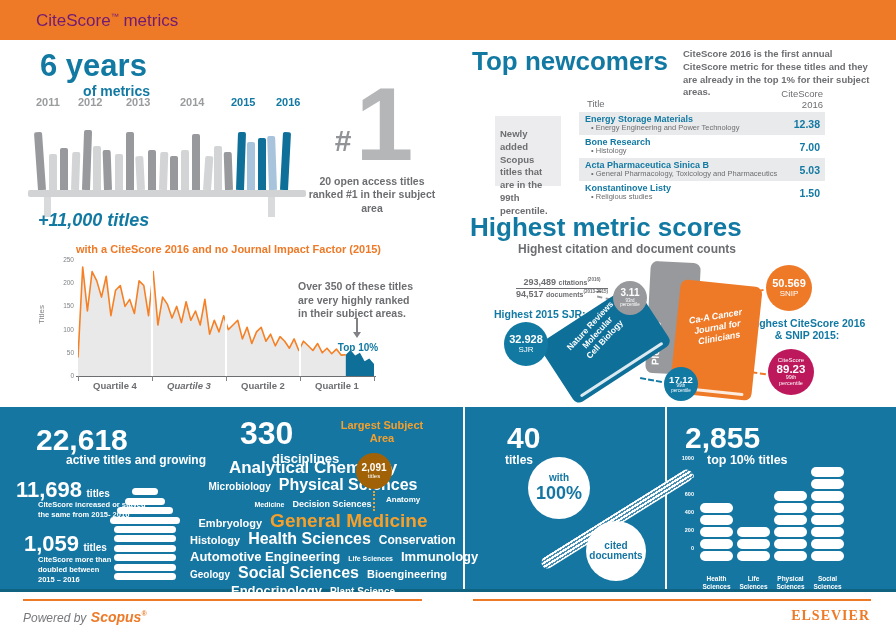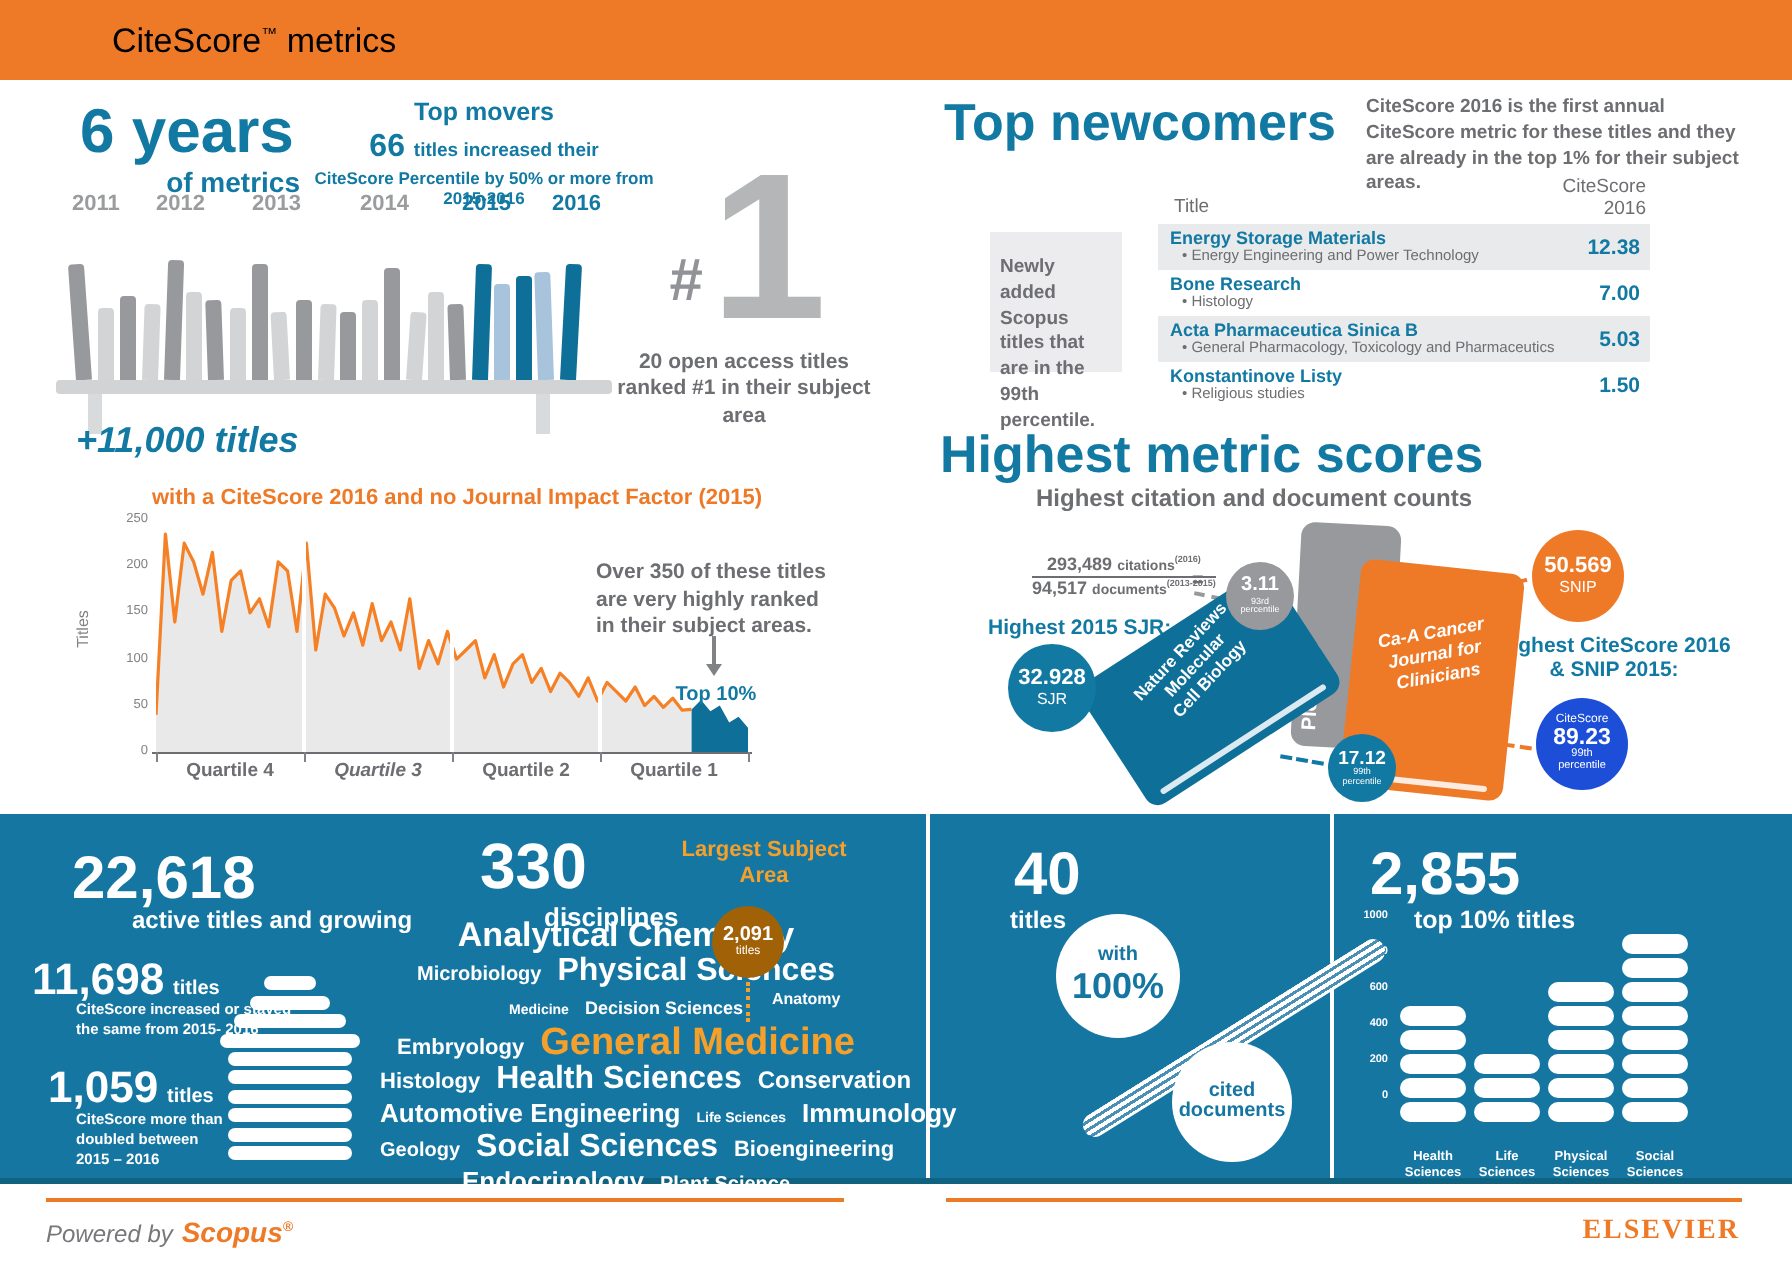--- a/index.html
+++ b/index.html
@@ -6,21 +6,21 @@
   .page{position:relative;width:896px;height:634px;background:#fff;overflow:hidden;
         font-family:"Liberation Sans",sans-serif;color:#6d6e71;}
   .abs{position:absolute;}
   .b{font-weight:bold;}
   .blue{color:#1279a3;}
   .orange{color:#ee7a28;}
   .w{color:#fff;}
 
   
   .hdr{position:absolute;left:0;top:0;width:896px;height:40px;background:#ee7a28;}
-  .hdr-t{position:absolute;left:56px;top:11px;font-size:17px;color:#000000;}
+  .hdr-t{position:absolute;left:36px;top:11px;font-size:17px;color:#701a75;}
   .hdr-t sup{font-size:8px;}
 
   
   .six-big{font-size:31px;font-weight:bold;color:#1279a3;line-height:1;}
   .six-sub{font-size:14px;font-weight:bold;color:#1279a3;text-align:right;margin-top:2px;}
 
   
   .tm-title{font-size:12.5px;font-weight:bold;color:#1279a3;}
   .tm-66{font-size:16px;font-weight:bold;color:#1279a3;}
   .tm-l1{font-size:9.5px;font-weight:bold;color:#1279a3;}
@@ -124,25 +124,20 @@
 
   <div class="hdr">
     <div class="hdr-t"><span>CiteScore</span><sup>™</sup>&nbsp;<span>metrics</span></div>
   </div>
 
   <div class="abs" style="left:40px;top:50px;width:110px;">
     <div class="six-big">6 years</div>
     <div class="six-sub">of metrics</div>
   </div>
 
-  <div class="abs" style="left:148px;top:49px;width:188px;text-align:center;">
-    <div class="tm-title">Top movers</div>
-    <div style="margin-top:2px;"><span class="tm-66">66</span> <span class="tm-l1">titles increased their</span></div>
-    <div class="tm-l2">CiteScore Percentile by 50% or more from 2015-2016</div>
-  </div>
 
   <div class="shelfwrap">
     <div>
         <span class="year" style="left: 8px;">2011</span>
         <span class="year" style="left: 50px;">2012</span>
         <span class="year" style="left: 98px;">2013</span>
         <span class="year" style="left: 152px;">2014</span>
         <span class="year blue" style="left: 203px;">2015</span>
         <span class="year blue" style="left: 248px;">2016</span>
       </div>
@@ -283,21 +278,21 @@
     </div>
     <div class="circ" style="left:216px;top:112px;width:34px;height:34px;background:#1279a3;">
       <div class="v" style="font-size:9.5px;">17.12</div>
       <div class="u" style="font-size:4.5px;width:26px;">99th percentile</div>
     </div>
     <div class="circ" style="left:318px;top:10px;width:46px;height:46px;background:#ee7a28;">
       <div class="v" style="font-size:11px;">50.569</div>
       <div class="u" style="font-size:8px;">SNIP</div>
     </div>
     <div class="abs mslab" style="left:300px;top:62px;width:118px;text-align:center;">Highest CiteScore 2016 &amp; SNIP 2015:</div>
-    <div class="circ" style="left:320px;top:94px;width:46px;height:46px;background:#1d4ed8;">
+    <div class="circ" style="left:320px;top:94px;width:46px;height:46px;background:#be185d;">
       <div class="u" style="font-size:6px;">CiteScore</div>
       <div class="v" style="font-size:11.5px;">89.23</div>
       <div class="u" style="font-size:5.5px;width:36px;">99th percentile</div>
     </div>
 
     <div class="bookshape" style="left:200px;top:7px;width:50px;height:112px;background:#97999c;transform:rotate(3deg);z-index:1;">
       <div style="position:absolute;left:4px;top:10px;bottom:8px;writing-mode:vertical-rl;transform:rotate(180deg);color:#fff;font-weight:bold;font-size:10px;">Plos One</div>
     </div>
     <div class="bookshape" style="left:100px;top:53px;width:114px;height:72px;background:#0e6f99;transform:rotate(-33deg);z-index:2;">
       <div style="position:absolute;left:0;right:0;top:8px;text-align:center;transform:rotate(-14deg);color:#fff;font-weight:bold;font-size:8.5px;line-height:1.15;">

